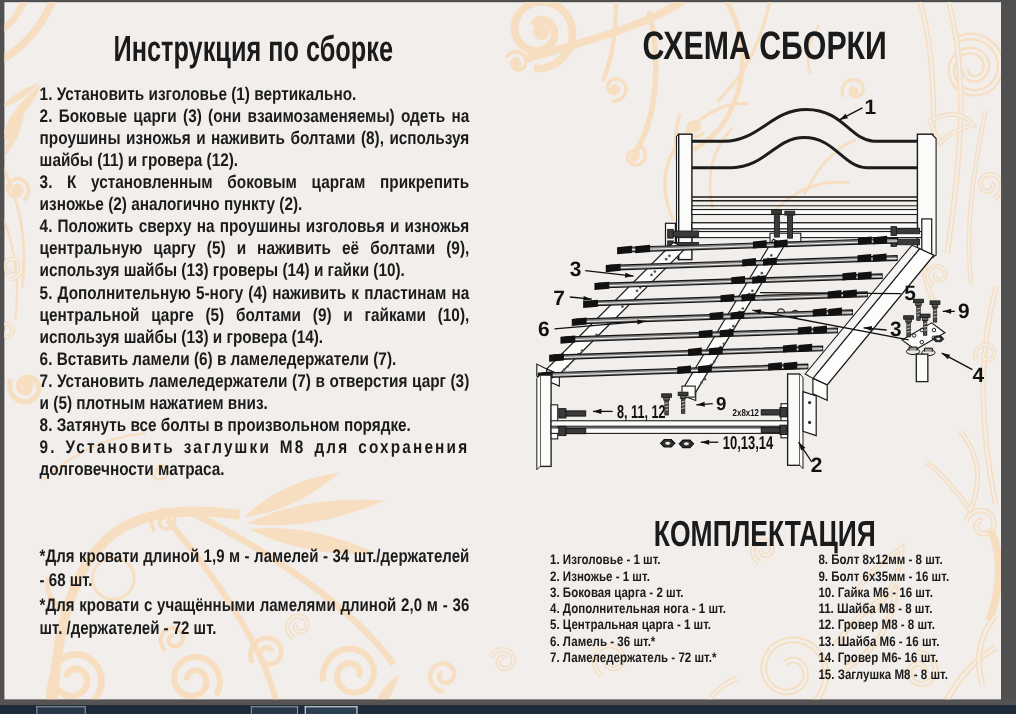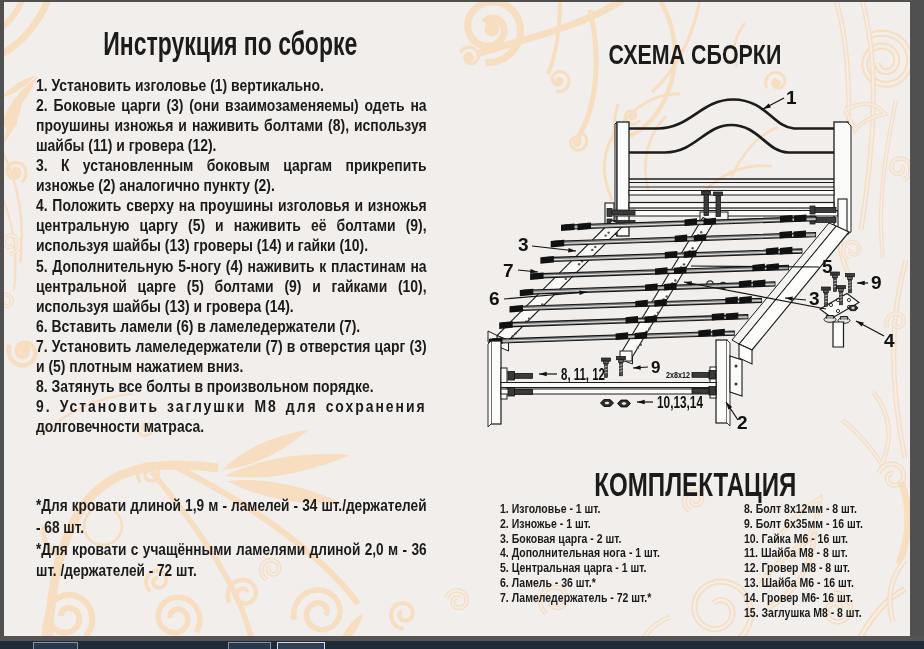--- a/index.html
+++ b/index.html
@@ -156,21 +156,21 @@
       <path d="M905,560 q-22,26 -12,62" fill="none" stroke="#f1eeeb" stroke-width="2.3"></path>
 <path d="M790,560 q28,-26 30,-62 q-30,20 -44,44" fill="none" stroke="#f7dec0" stroke-width="4.5"></path>
       <path d="M790,560 q28,-26 30,-62 q-30,20 -44,44" fill="none" stroke="#f1eeeb" stroke-width="1.9"></path>
 <path d="M546.0,613.7 L543.4,610.9 L541.6,607.6 L540.6,604.1 L540.5,600.5 L541.1,597.1 L542.5,594.0 L544.5,591.3 L547.0,589.2 L549.8,587.8 L552.8,587.1 L555.8,587.1 L558.6,587.7 L561.2,588.9 L563.3,590.7 L564.9,592.8 L566.0,595.1 L566.5,597.6 L566.4,600.0 L565.7,602.3 L564.7,604.2 L563.2,605.8 L561.5,607.0 L559.6,607.7 L557.7,608.0 L555.9,607.8 L554.2,607.2 L552.8,606.3 L551.7,605.1 L551.0,603.8 L550.6,602.4 L550.5,601.1 L550.8,599.8 L551.3,598.7 L552.0,597.9 L552.9,597.3 L553.8,597.0" fill="none" stroke="#f7dec0" stroke-width="4.5"></path>
       <path d="M546.0,613.7 L543.4,610.9 L541.6,607.6 L540.6,604.1 L540.5,600.5 L541.1,597.1 L542.5,594.0 L544.5,591.3 L547.0,589.2 L549.8,587.8 L552.8,587.1 L555.8,587.1 L558.6,587.7 L561.2,588.9 L563.3,590.7 L564.9,592.8 L566.0,595.1 L566.5,597.6 L566.4,600.0 L565.7,602.3 L564.7,604.2 L563.2,605.8 L561.5,607.0 L559.6,607.7 L557.7,608.0 L555.9,607.8 L554.2,607.2 L552.8,606.3 L551.7,605.1 L551.0,603.8 L550.6,602.4 L550.5,601.1 L550.8,599.8 L551.3,598.7 L552.0,597.9 L552.9,597.3 L553.8,597.0" fill="none" stroke="#f1eeeb" stroke-width="1.9"></path>
 </svg>
 </div>
 
 <div class="h1" style="top:25px;font-size:33px;"><span style="transform:scaleX(0.697)">Инструкция по сборке</span></div>
 
-<div class="h1" style="left:465px;top:39px;font-size:28px;text-align:center;"><span style="transform:scaleX(0.765)">СХЕМА СБОРКИ</span></div>
+<div class="h1" style="left:465px;top:21px;font-size:36px;text-align:center;"><span style="transform:scaleX(0.765)">СХЕМА СБОРКИ</span></div>
 
 <div class="h1" style="left:465px;top:466px;font-size:33px;"><span style="transform:scaleX(0.73)">КОМПЛЕКТАЦИЯ</span></div>
 
 <div class="bl" style="top:75.6px">1. Установить изголовье (1) вертикально.</div>
 <div class="bl j" style="top:95.7px">2. Боковые царги (3) (они взаимозаменяемы) одеть на</div>
 <div class="bl j" style="top:115.8px">проушины изножья и наживить болтами (8), используя</div>
 <div class="bl" style="top:135.9px">шайбы (11) и гровера (12).</div>
 <div class="bl j" style="top:156.0px">3. К установленным боковым царгам прикрепить</div>
 <div class="bl" style="top:176.1px">изножье (2) аналогично пункту (2).</div>
 <div class="bl j" style="top:196.2px">4. Положить сверху на проушины изголовья и изножья</div>

